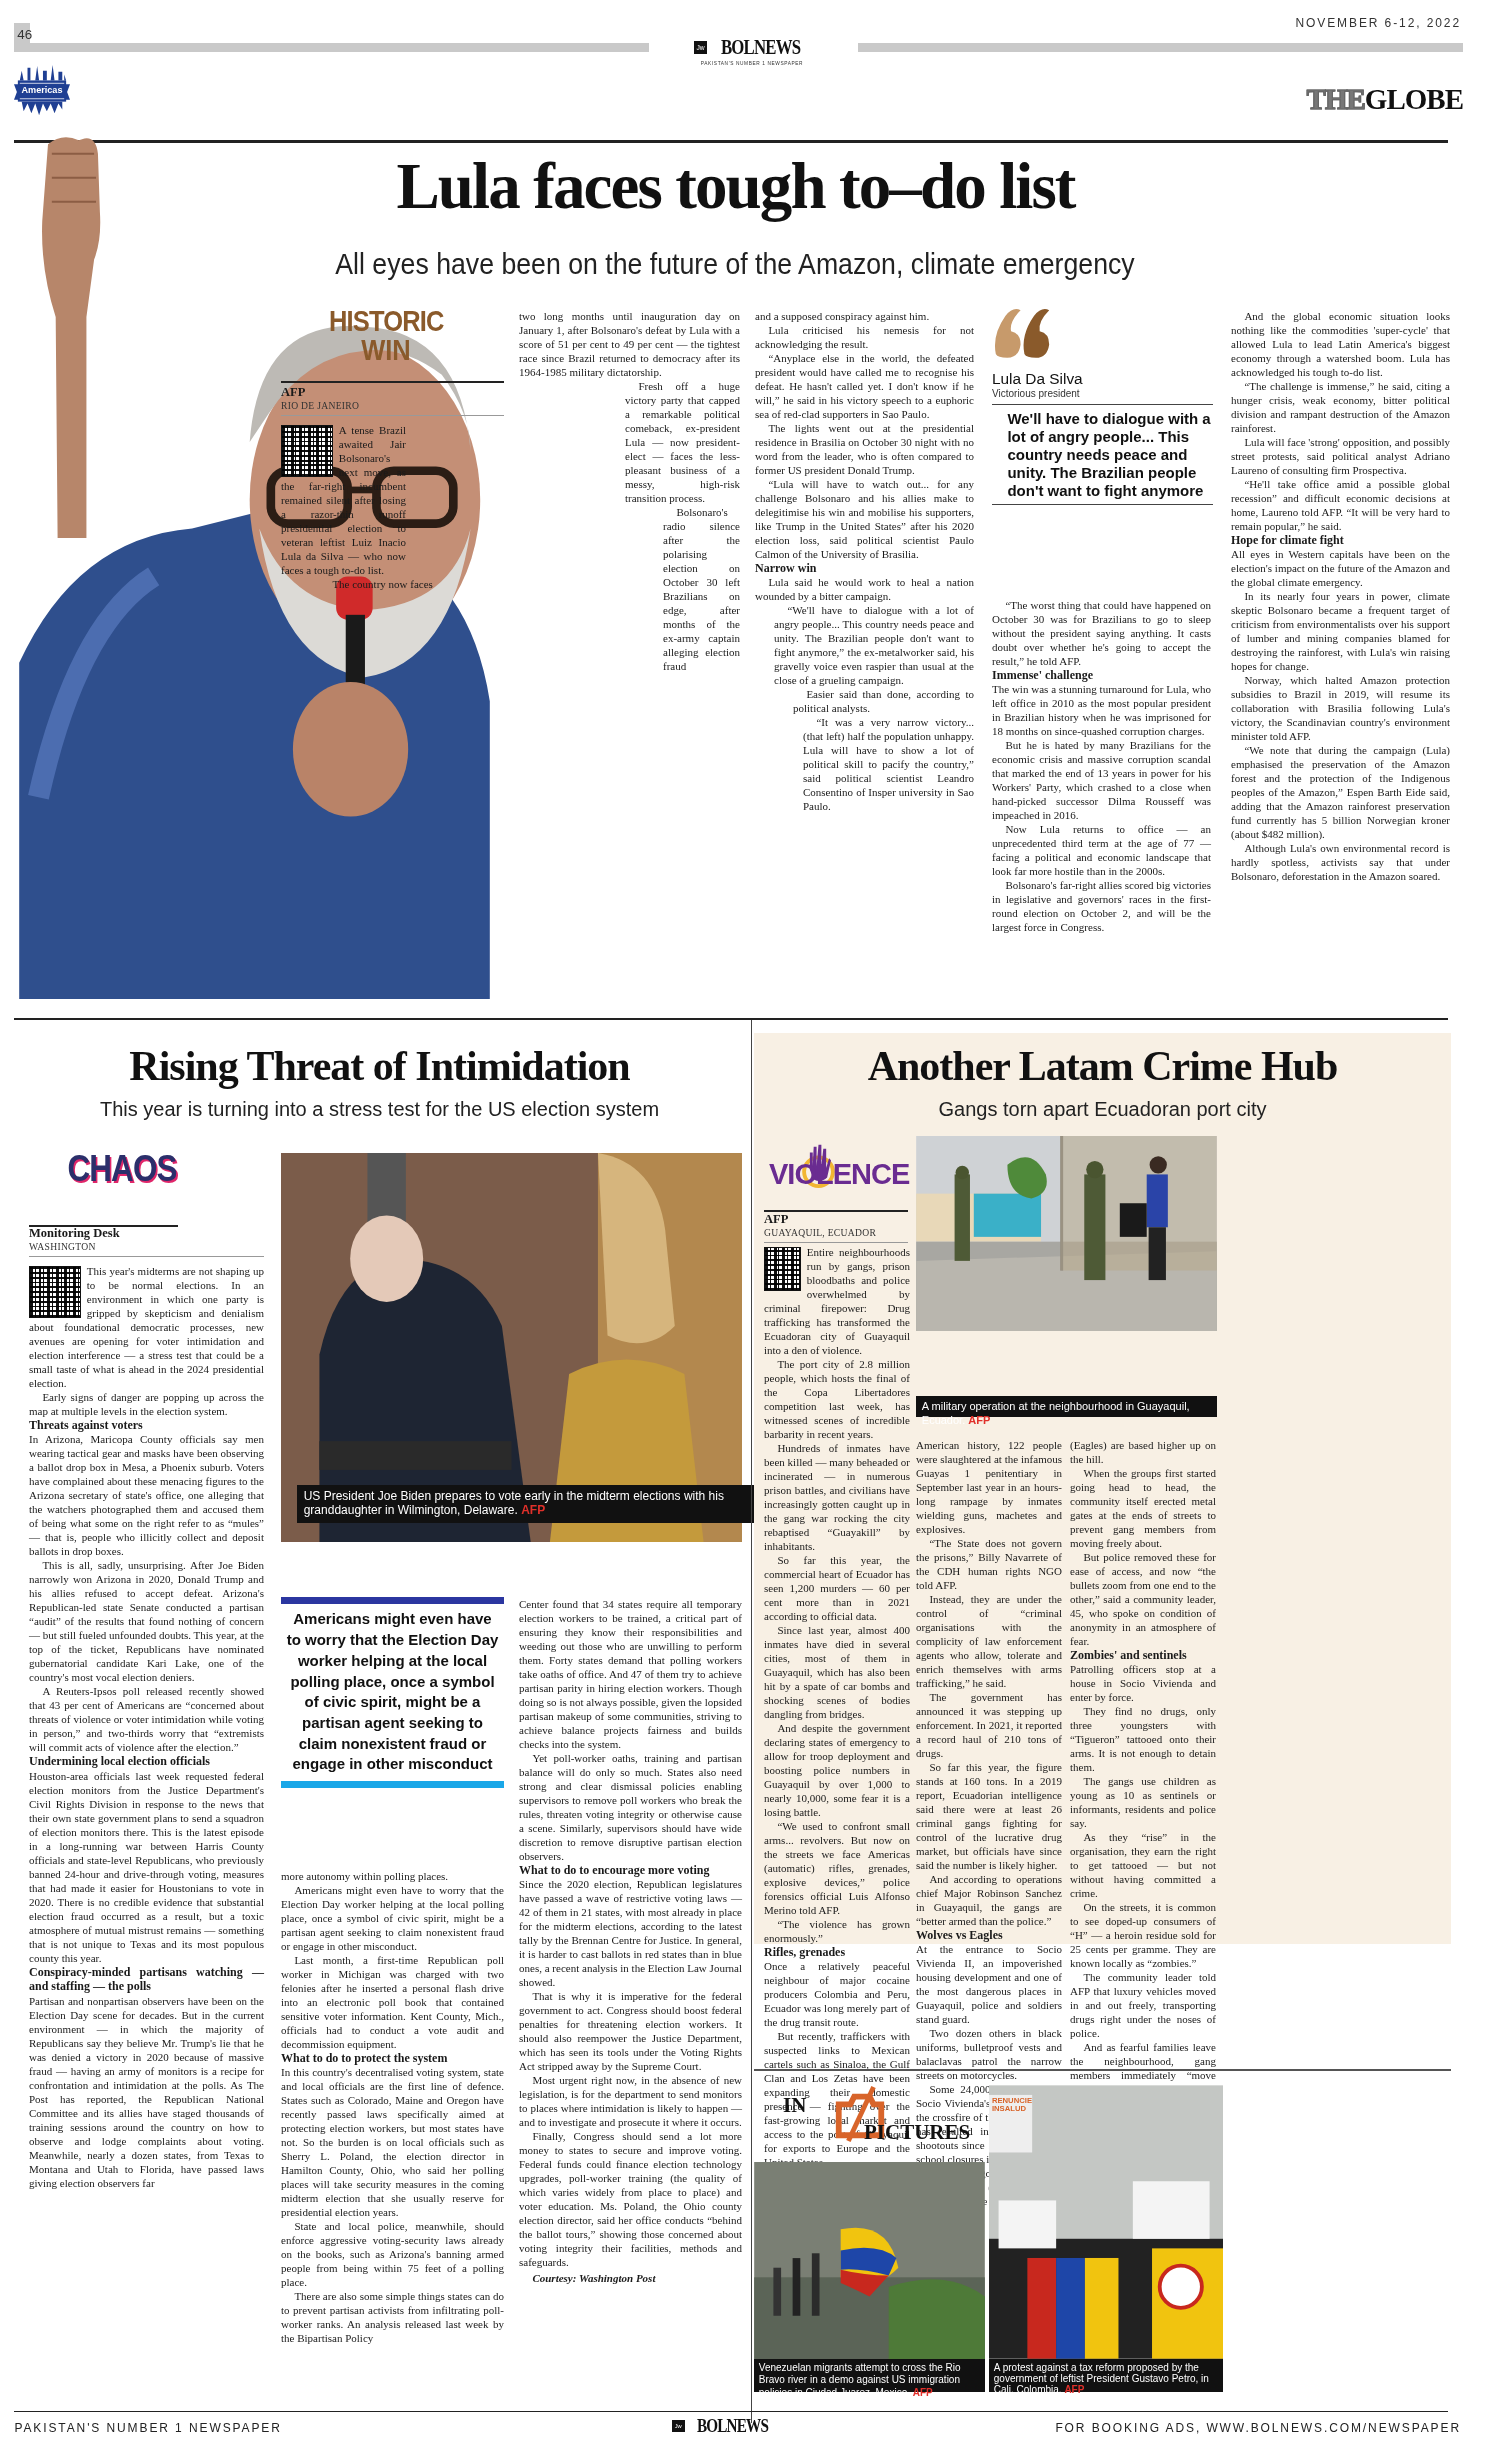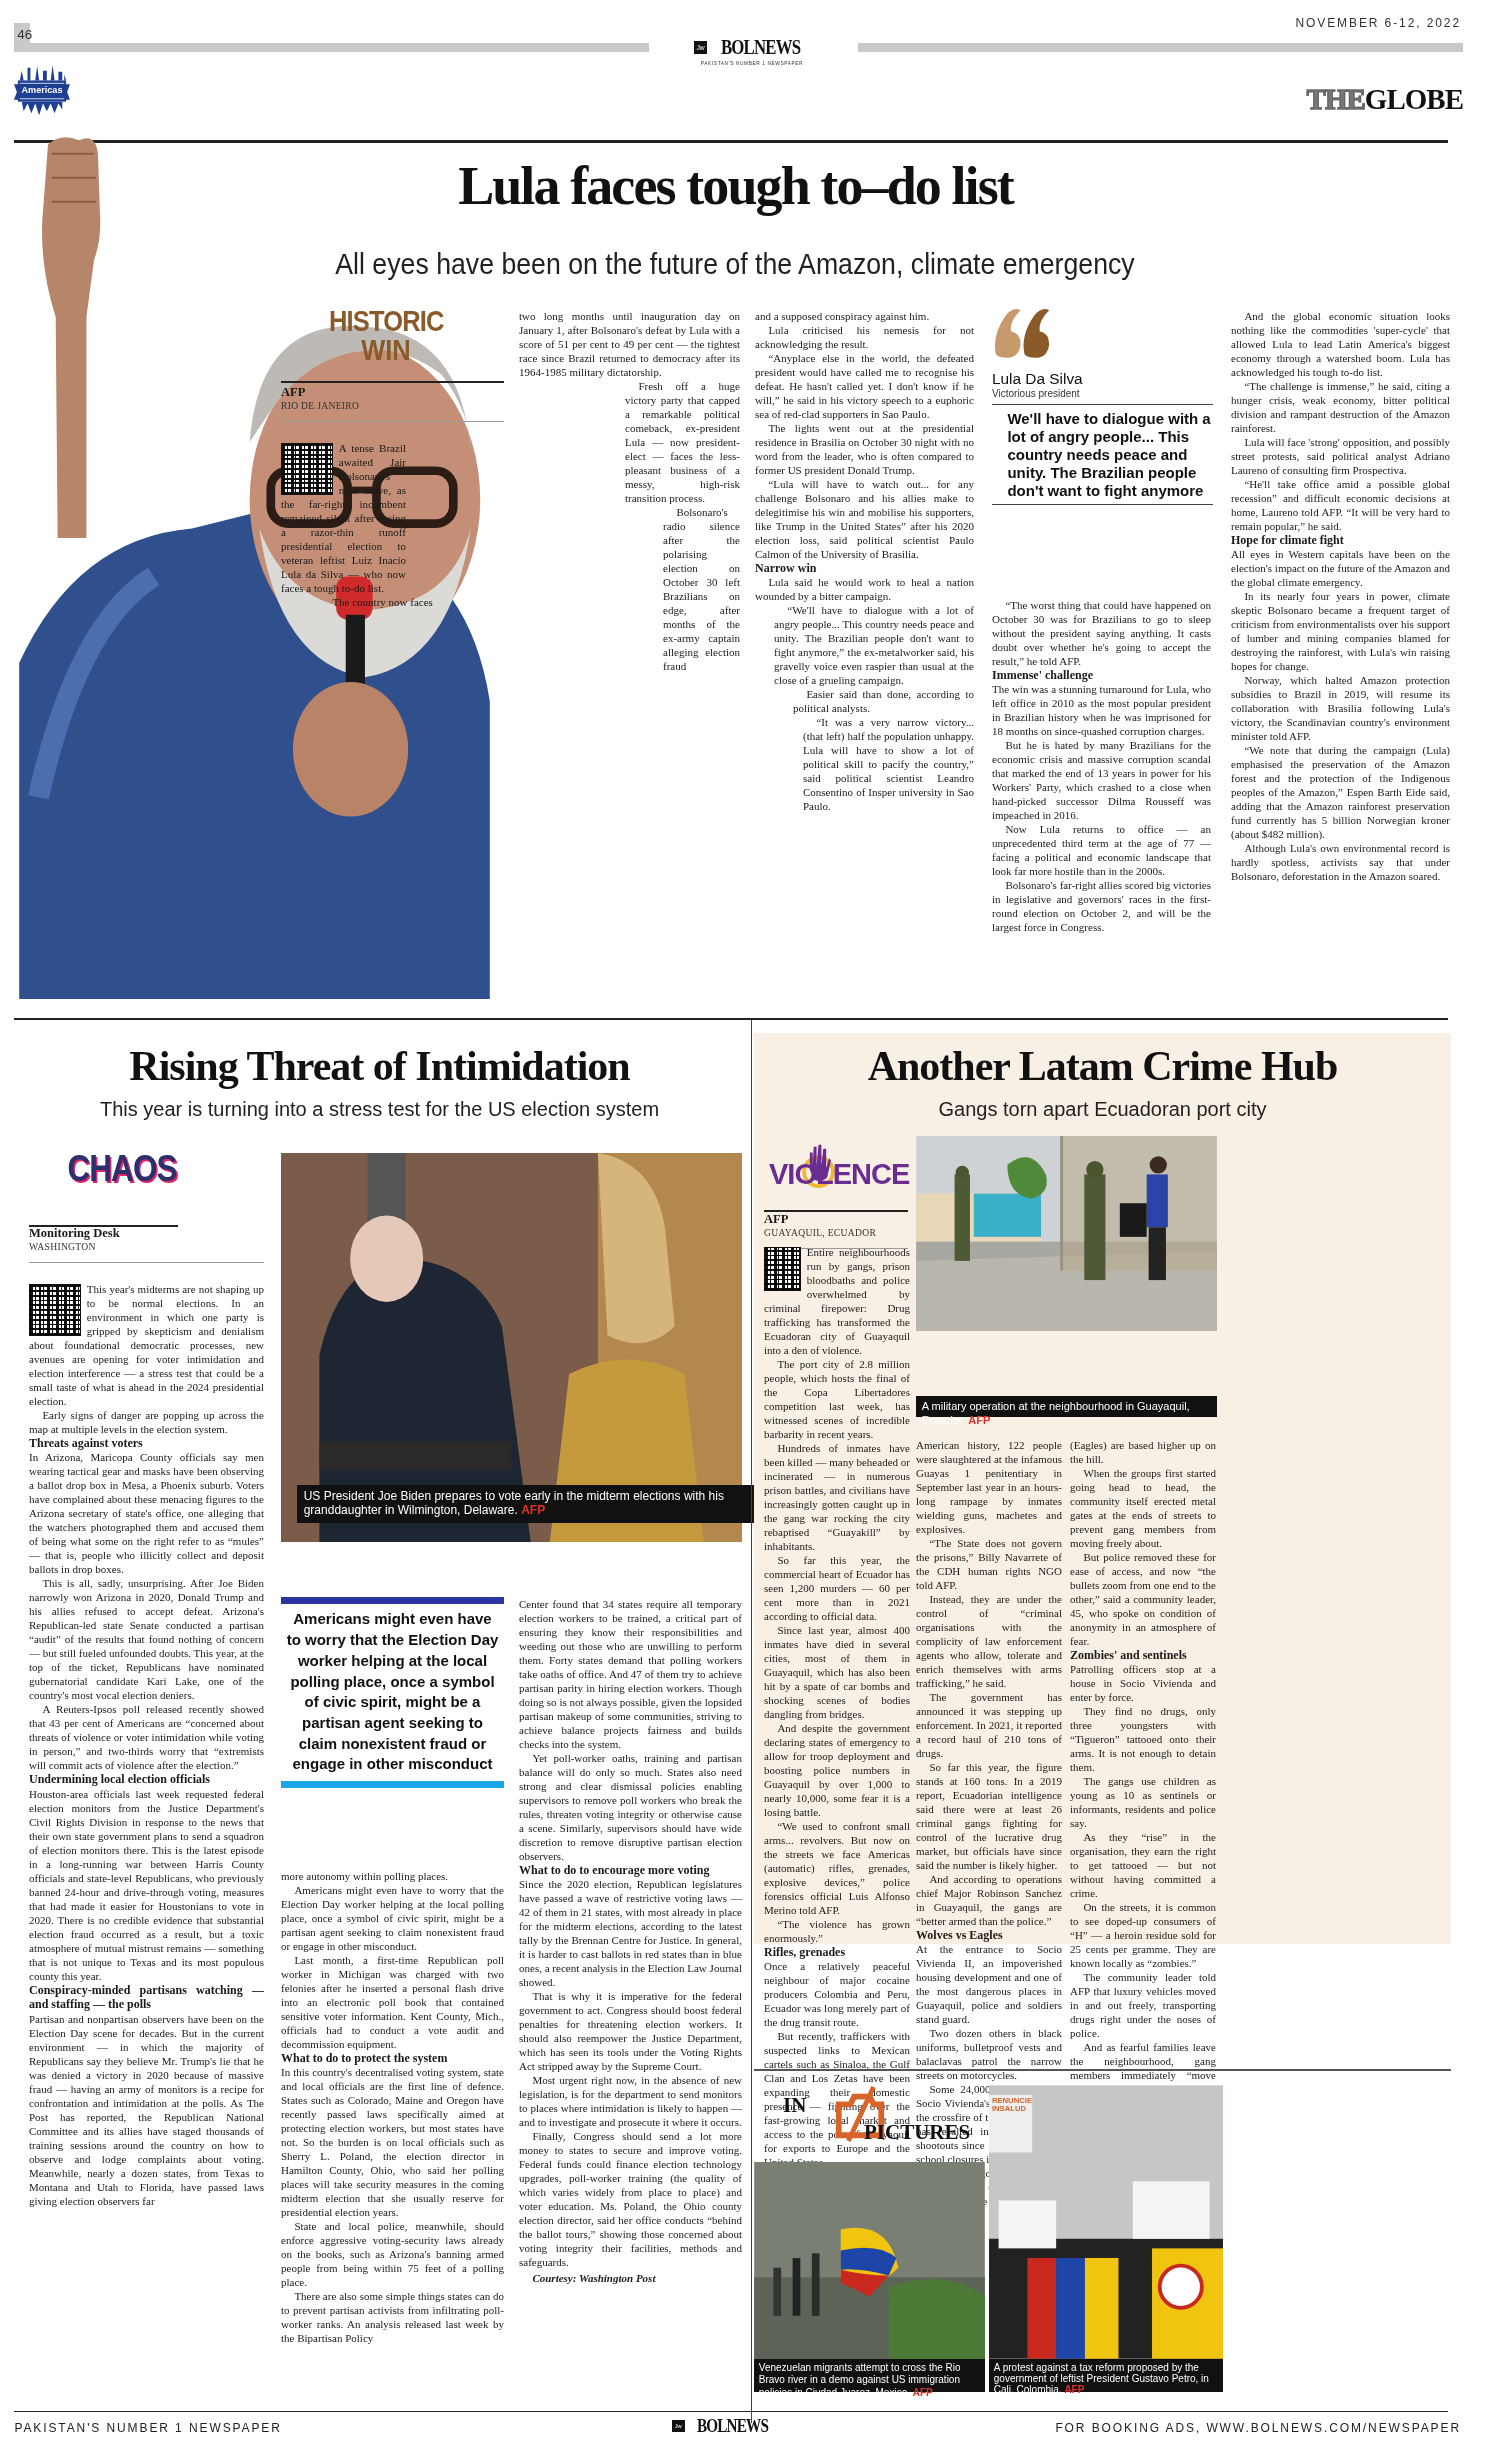--- a/index.html
+++ b/index.html
@@ -12,21 +12,21 @@
 .hdr-bar{height:8.6px;background:#c9c9c9}
 .sans{font-family:"Liberation Sans",sans-serif}
 .caption{background:#111;color:#fff;font-family:"Liberation Sans",sans-serif;font-size:12px;line-height:14.4px;padding:3.8px 6.7px}
 .caption .src{color:#e0302a;font-weight:bold}
 .rule{background:#222}
 .qr{width:52px;height:52px;float:left;margin:1.9px 5.8px 1.9px 0;background:
  repeating-linear-gradient(90deg,#111 0 2.9px,#fff 2.9px 4.8px,#111 4.8px 5.8px,#fff 5.8px 8.6px),
  repeating-linear-gradient(0deg,#111 0 1.9px,#fff 1.9px 4.8px);background-blend-mode:multiply;border:1.9px solid #111}
 .photo{overflow:hidden}
 .bloc-lbl{font-family:"Liberation Serif",serif;font-weight:bold;font-size:12.5px}
-.dateline{font-size:9.6px;letter-spacing:0.3px;color:#333;border-bottom:1px solid #999;padding-bottom:8px;margin-bottom:19px}
+.dateline{font-size:9.6px;letter-spacing:0.3px;color:#333;border-bottom:1px solid #999;padding-bottom:2px;margin-bottom:7px}
 </style>
 </head>
 <body>
 
 <div class="abs" style="left:14.4px;top:23px;width:15.4px;height:29px;background:#c9c9c9"></div>
 <div class="abs sans" style="left:17.3px;top:27px;font-size:13.4px;color:#333">46</div>
 <div class="abs hdr-bar" style="left:14.4px;top:43px;width:202px"></div>
 <div class="abs hdr-bar" style="left:286px;top:43px;width:0"></div>
 <div class="abs hdr-bar" style="left:29px;top:43px;width:620px"></div>
 <div class="abs hdr-bar" style="left:858px;top:43px;width:605px"></div>
@@ -75,21 +75,21 @@
     <rect x="372" y="360" width="80" height="55" rx="18" fill="none" stroke="#2b1d15" stroke-width="9"></rect>
     <line x1="342" y1="380" x2="372" y2="380" stroke="#2b1d15" stroke-width="7"></line>
 
     <rect x="330" y="470" width="38" height="45" rx="12" fill="#d02a2a"></rect>
     <rect x="340" y="510" width="20" height="110" fill="#1a1a1a"></rect>
 
     <ellipse cx="345" cy="650" rx="60" ry="70" fill="#b98368"></ellipse>
   </svg>
 </div>
 
-<div class="abs" style="left:207px;top:152px;width:1057px;text-align:center;font-family:'Liberation Serif',serif;font-weight:bold;font-size:54px;letter-spacing:-1.9px;line-height:69px">Lula faces tough to–do list</div>
+<div class="abs" style="left:207px;top:152px;width:1057px;text-align:center;font-family:'Liberation Serif',serif;font-weight:bold;font-size:65px;letter-spacing:-1.9px;line-height:69px">Lula faces tough to–do list</div>
 <div class="abs sans" style="left:192px;top:248px;width:1086px;text-align:center;font-size:29px;color:#222;transform:scaleX(.92)">All eyes have been on the future of the Amazon, climate emergency</div>
 
 <div class="abs" style="left:319px;top:306px;width:134px;text-align:center;font-family:'Liberation Sans',sans-serif;font-weight:bold;color:#8a5a2b;line-height:29px">
   <div style="font-size:30px;transform:scaleX(.85);letter-spacing:-1px">HISTORIC</div>
   <div style="font-size:30px;transform:scaleX(.85)">WIN</div>
 </div>
 <div class="abs rule" style="left:281px;top:381px;width:223px;height:1.9px"></div>
 
 <div class="abs body-text" style="left:281px;top:385px;width:223px">
   <div class="bloc-lbl">AFP</div>

